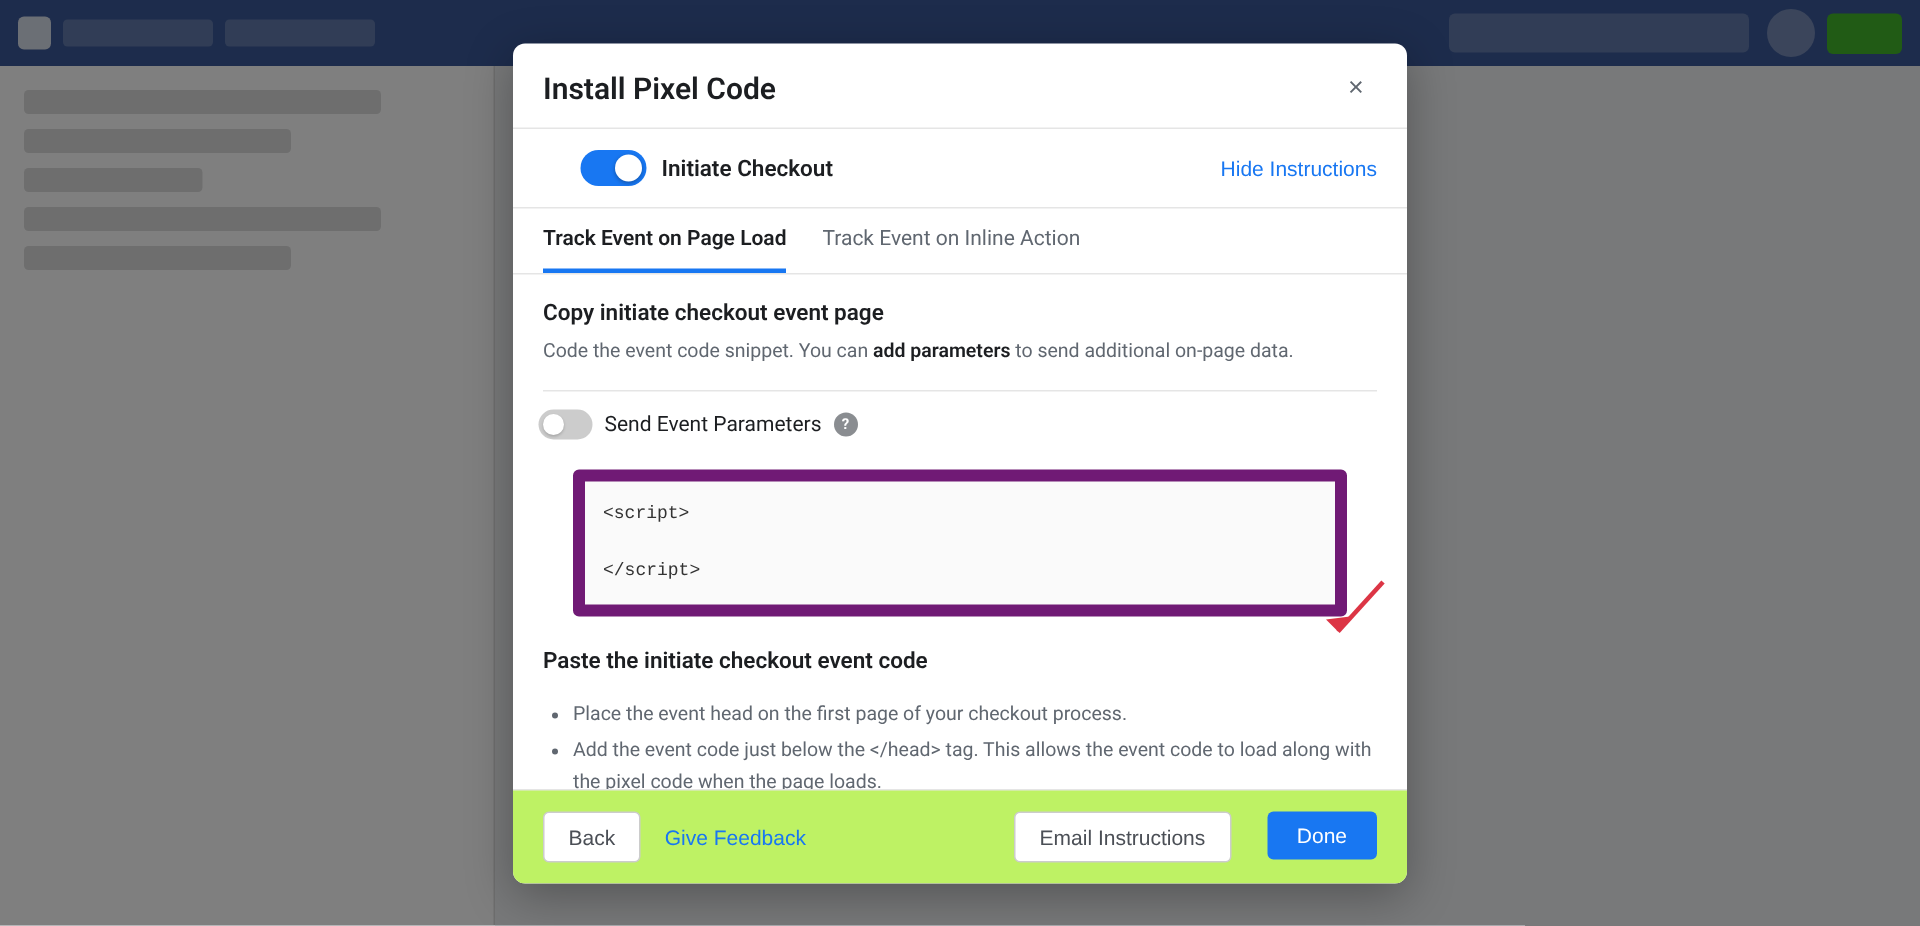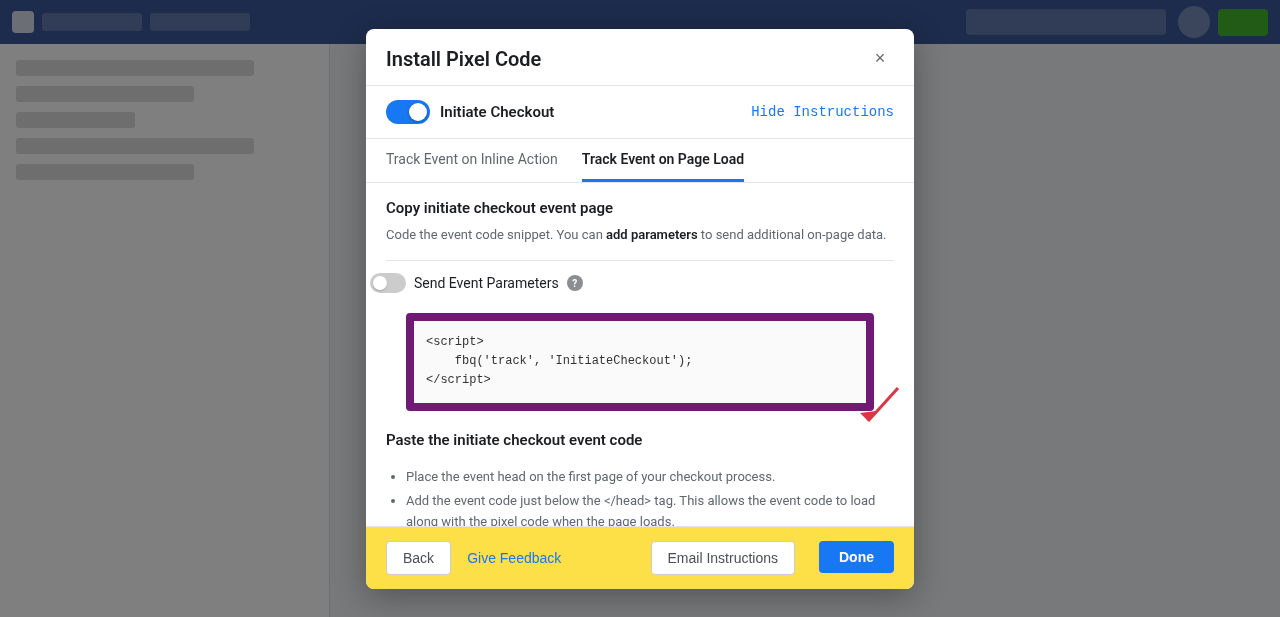--- a/index.html
+++ b/index.html
@@ -111,21 +111,21 @@
       z-index: 10;
       display: flex;
       align-items: center;
       justify-content: center;
     }
 
     
     .modal {
       background: white;
       border-radius: 8px;
-      width: 548px;
+      width: 596px;
       max-height: 560px;
       box-shadow: 0 8px 32px rgba(0,0,0,0.3);
       position: relative;
       display: flex;
       flex-direction: column;
       overflow: hidden;
     }
 
     .modal-header {
       display: flex;
@@ -179,20 +179,21 @@
       align-items: center;
       justify-content: space-between;
       padding: 14px 20px;
       border-bottom: 1px solid #e5e5e5;
     }
 
     .toggle-label-group {
       display: flex;
       align-items: center;
       gap: 10px;
+      margin-left: 25px;
     }
 
     
     .toggle-switch {
       position: relative;
       width: 44px;
       height: 24px;
     }
     .toggle-slider {
       position: absolute;
@@ -218,21 +219,20 @@
       color: #1c1e21;
     }
 
     .hide-instructions-link {
       color: #1877f2;
       font-size: 14px;
       text-decoration: none;
       cursor: pointer;
       background: none;
       border: none;
-      font-family: Liberation Mono, monospace;
     }
 
     
     .tabs-row {
       display: flex;
       padding: 0 20px;
       border-bottom: 1px solid #e5e5e5;
     }
 
     .tab-item {
@@ -278,21 +278,21 @@
       border: none;
       border-top: 1px solid #e5e5e5;
       margin: 0 20px;
     }
 
     
     .param-toggle-row {
       display: flex;
       align-items: center;
       gap: 8px;
-      padding: 12px 4px;
+      padding: 12px 17px;
     }
 
     .toggle-switch-small {
       position: relative;
       width: 36px;
       height: 20px;
     }
     .toggle-slider-small {
       position: absolute;
       top: 0; left: 0; right: 0; bottom: 0;
@@ -377,21 +377,21 @@
       line-height: 1.6;
     }
 
     
     .modal-footer {
       display: flex;
       align-items: center;
       justify-content: space-between;
       padding: 14px 20px;
       border-top: 1px solid #e5e5e5;
-      background: #fde047;
+      background: #bef264;
       flex-shrink: 0;
     }
 
     .footer-left {
       display: flex;
       gap: 16px;
       align-items: center;
     }
 
     .btn-back {
@@ -427,21 +427,21 @@
       color: #4b4f56;
       cursor: pointer;
     }
 
     .btn-done {
       background: #1877f2;
       border: none;
       border-radius: 4px;
       padding: 8px 20px;
       font-size: 14px;
-      font-weight: 700;
+      font-weight: 400;
       color: white;
       cursor: pointer;
     }
 
     
     .code-arrow-container {
       position: relative;
       margin: 0 20px 0 20px;
     }
 
@@ -496,25 +496,25 @@
           <label class="toggle-switch">
 
             <div class="toggle-slider"></div>
           </label>
           <span class="toggle-text">Initiate Checkout</span>
         </div>
         <button class="hide-instructions-link">Hide Instructions</button>
       </div>
 
       <div class="tabs-row">
+        <div class="tab-item active">
+          <span>Track Event on Page Load</span>
+        </div>
         <div class="tab-item">
           <span>Track Event on Inline Action</span>
-        </div>
-        <div class="tab-item active">
-          <span>Track Event on Page Load</span>
         </div>
       </div>
 
       <div class="section">
         <div class="section-title">Copy initiate checkout event page</div>
         <div class="section-desc">
           <span>Code the event code snippet. You can </span><strong>add parameters</strong><span> to send additional on-page data.</span>
         </div>
       </div>
 
@@ -524,21 +524,21 @@
         <div class="toggle-switch-small">
           <div class="toggle-slider-small"></div>
         </div>
         <span class="param-label">Send Event Parameters</span>
         <span class="info-icon">?</span>
       </div>
 
       <div class="code-arrow-container">
         <div class="code-box">
           <span>&lt;script&gt;</span><br>
-          <span>&nbsp;&nbsp;&nbsp;&nbsp;fbq('track', 'InitiateCheckout');</span><br>
+          <br>
           <span>&lt;/script&gt;</span>
         </div>
 
         <svg class="red-arrow" width="60" height="50" viewBox="0 0 60 50" xmlns="http://www.w3.org/2000/svg">
           <line x1="50" y1="5" x2="20" y2="38" stroke="#dc3545" stroke-width="3"></line>
           <polygon points="20,38 28,28 12,30" fill="#dc3545"></polygon>
         </svg>
       </div>
 
       <div class="paste-section">

